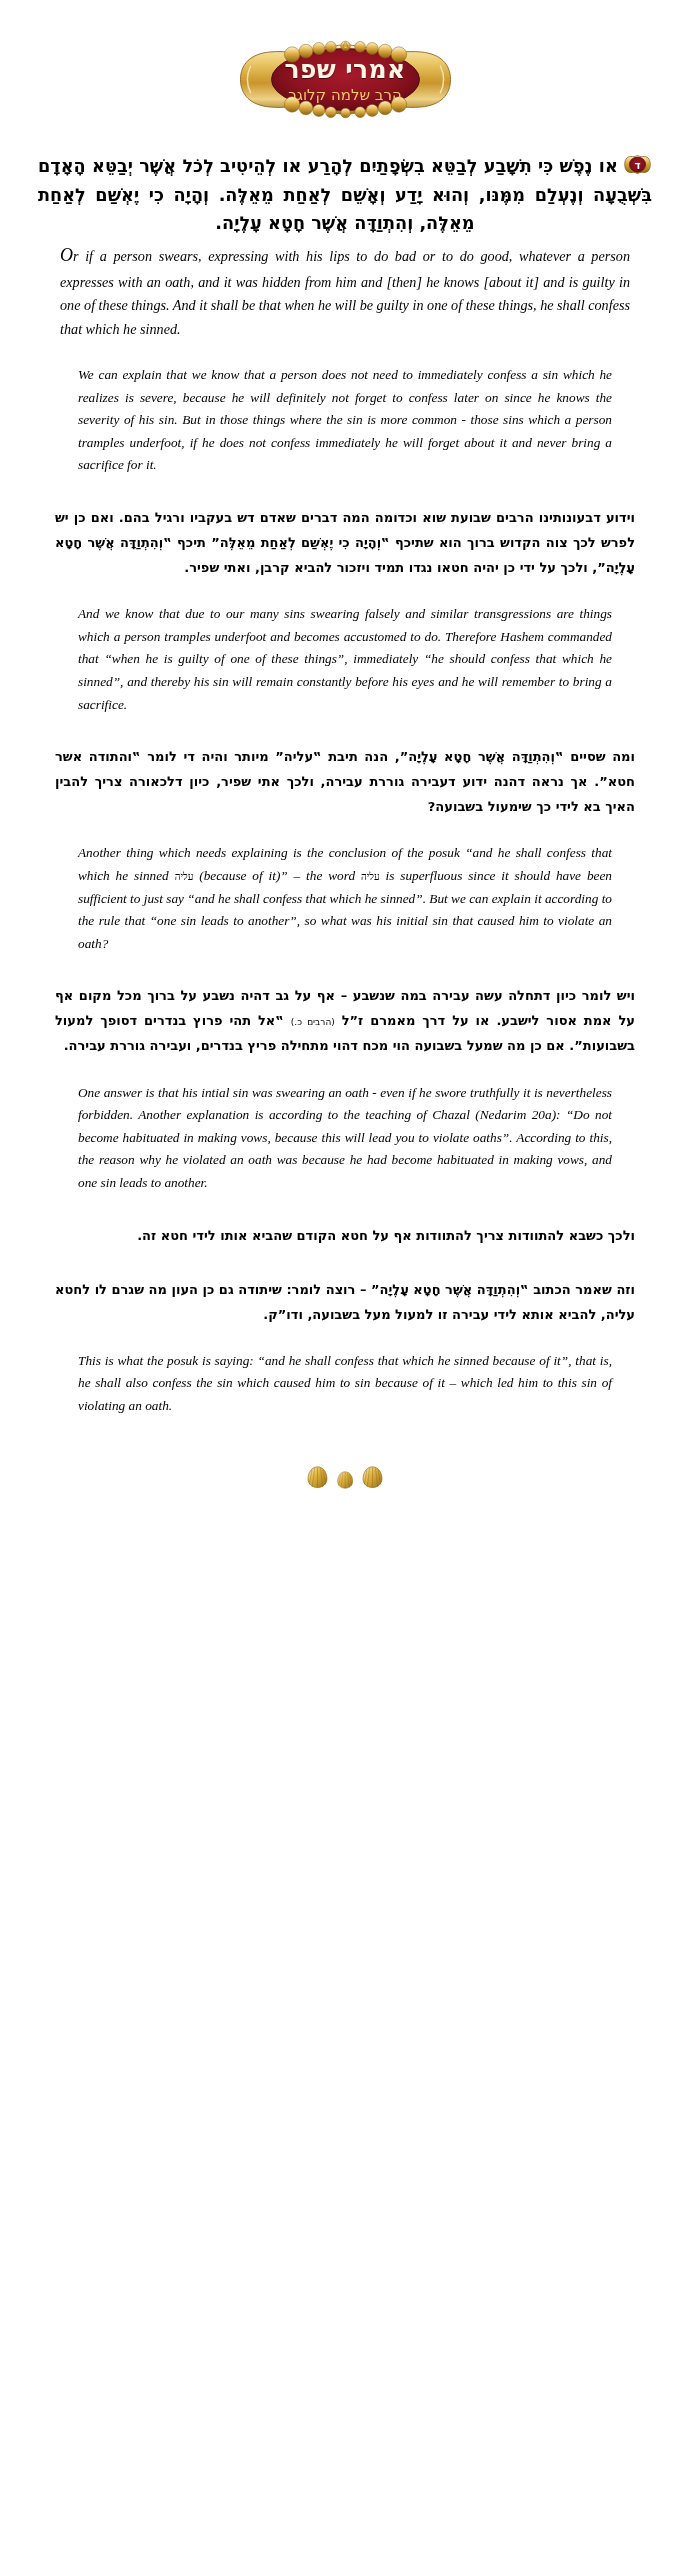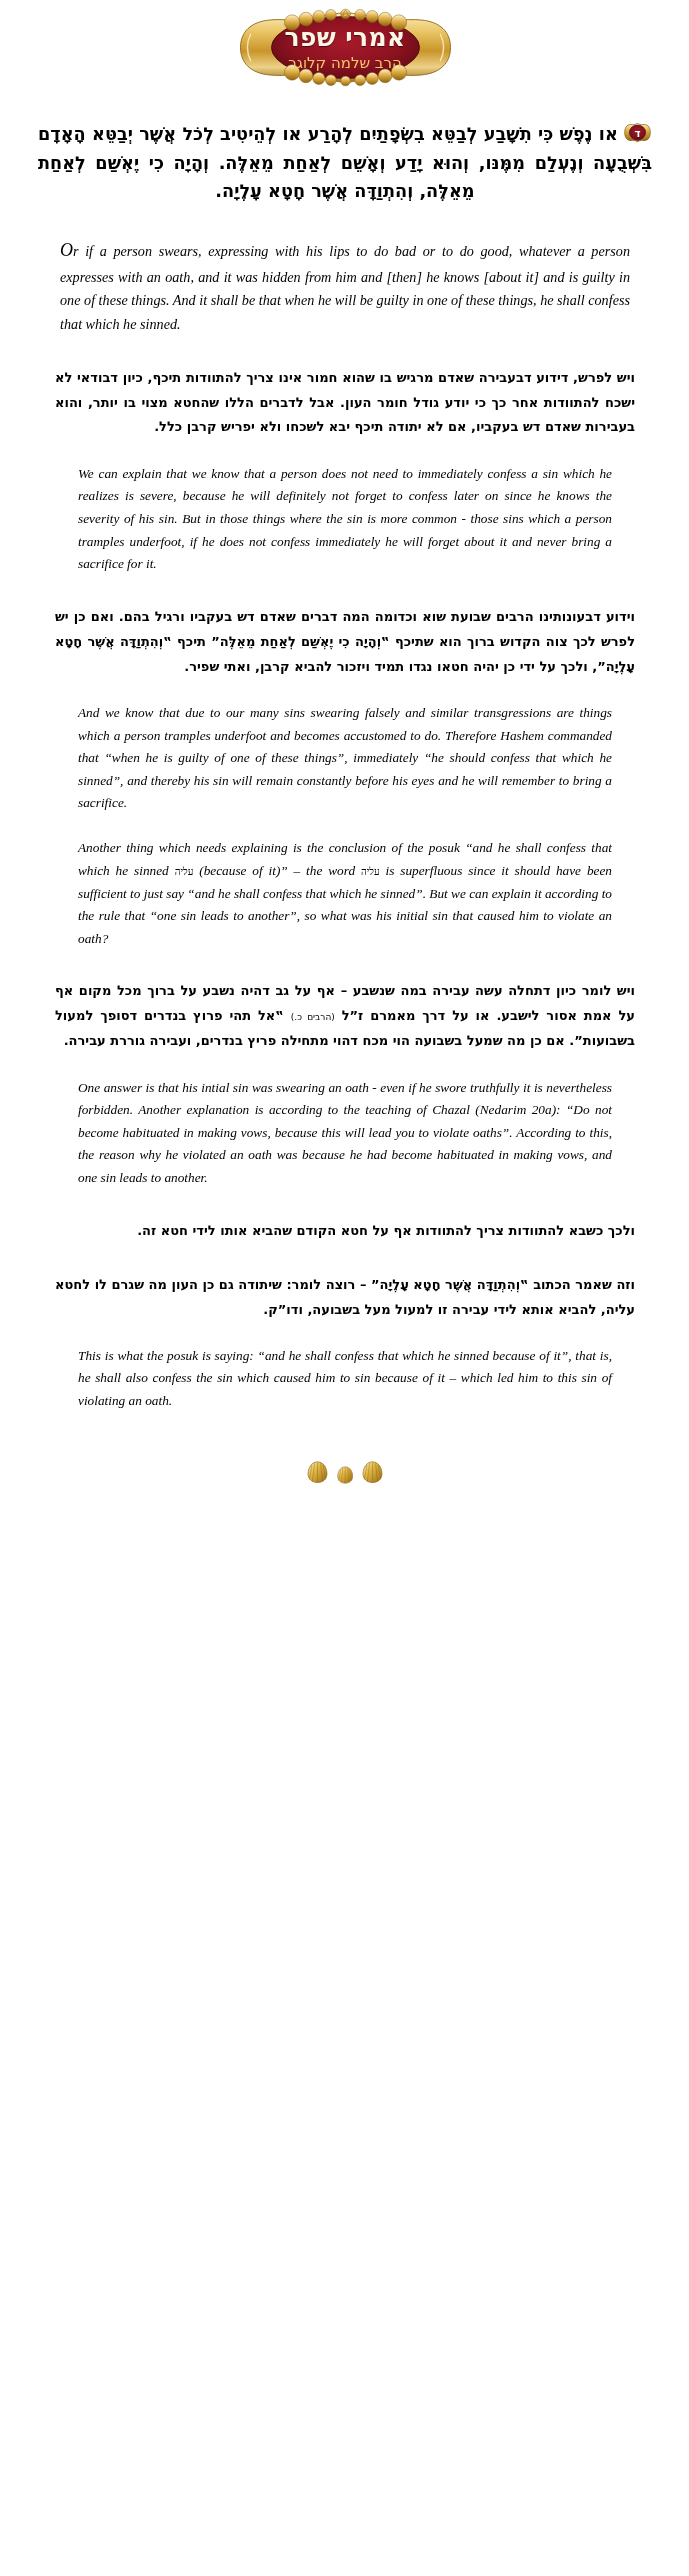--- a/index.html
+++ b/index.html
@@ -13,21 +13,21 @@
     width: 690px;
     min-height: 2576px;
     font-family: "Liberation Serif", "DejaVu Serif", serif;
     color: #000000;
     position: relative;
   }
 
   
   .banner-wrap {
     width: 100%;
-    padding-top: 8px;
+    padding-top: 40px;
     display: flex;
     justify-content: center;
     align-items: center;
   }
   .banner {
     position: relative;
     width: 241px;
     height: 79px;
     display: flex;
     flex-direction: column;
@@ -101,21 +101,21 @@
   }
 
   
   .trans-main {
     direction: ltr;
     text-align: justify;
     font-family: "Liberation Serif", "DejaVu Serif", serif;
     font-style: italic;
     font-size: 14.2px;
     line-height: 1.66;
-    margin: 30px 41px 0 41px;
+    margin: 3px 41px 0 41px;
   }
   .trans-main .dropcap {
     font-size: 18px;
     font-style: italic;
   }
 
   
   .heb {
     direction: rtl;
     text-align: justify;
@@ -251,26 +251,26 @@
         <ellipse cx="17" cy="12" rx="9.5" ry="8.5" fill="url(#bField)" stroke="#4a070d" stroke-width="0.7"></ellipse>
       </svg>
       <span class="badge-letter">ד</span>
     </span><span>או נֶפֶשׁ כִּי תִשָׁבַע לְבַטֵּא בִשְׂפָתַיִם לְהָרַע או לְהֵיטִיב לְכֹל אֲשֶׁר יְבַטֵּא הָאָדָם בִּשְׁבֻעָה וְנֶעְלַם מִמֶּנּו, וְהוּא יָדַע וְאָשֵׁם לְאַחַת מֵאֵלֶּה. וְהָיָה כִי יֶאְשַׁם לְאַחַת מֵאֵלֶּה, וְהִתְוַדָּה אֲשֶׁר חָטָא עָלֶיָה.</span>
   </p>
 
   <p class="trans-main">
     <span class="dropcap">O</span><span>r if a person swears, expressing with his lips to do bad or to do good, whatever a person expresses with an oath, and it was hidden from him and [then] he knows [about it] and is guilty in one of these things. And it shall be that when he will be guilty in one of these things, he shall confess that which he sinned.</span>
   </p>
 
-  <p class="heb">ויש לפרש, דידוע דבעבירה שאדם מרגיש בו שהוא חמור אינו צריך להתוודות תיכף, כיון דבודאי לא ישכח להתוודות אחר כך כי יודע גודל חומר העון. אבל לדברים הללו שהחטא מצוי בו יותר, והוא בעבירות שאדם דש בעקביו, אם לא יתודה תיכף יבא לשכחו ולא יפריש קרבן כלל.</p>
   <p class="eng">We can explain that we know that a person does not need to immediately confess a sin which he realizes is severe, because he will definitely not forget to confess later on since he knows the severity of his sin. But in those things where the sin is more common - those sins which a person tramples underfoot, if he does not confess immediately he will forget about it and never bring a sacrifice for it.</p>
 
   <p class="heb"><span class="">וידוע דבעונותינו הרבים שבועת שוא וכדומה המה דברים שאדם דש בעקביו ורגיל בהם. ואם כן יש לפרש לכך צוה הקדוש ברוך הוא שתיכף </span><span class="voc">‟וְהָיָה כִי יֶאְשַׁם לְאַחַת מֵאֵלֶּה”</span><span class=""> תיכף </span><span class="voc">‟וְהִתְוַדָּה אֲשֶׁר חָטָא עָלֶיָה”</span><span class="">, ולכך על ידי כן יהיה חטאו נגדו תמיד ויזכור להביא קרבן, ואתי שפיר.</span></p>
   <p class="eng">And we know that due to our many sins swearing falsely and similar transgressions are things which a person tramples underfoot and becomes accustomed to do. Therefore Hashem commanded that “when he is guilty of one of these things”, immediately “he should confess that which he sinned”, and thereby his sin will remain constantly before his eyes and he will remember to bring a sacrifice.</p>
 
+  <p class="heb"><span class="">ומה שסיים </span><span class="voc">‟וְהִתְוַדָּה אֲשֶׁר חָטָא עָלֶיָה”</span><span class="">, הנה תיבת ‟עליה” מיותר והיה די לומר ‟והתודה אשר חטא”. אך נראה דהנה ידוע דעבירה גוררת עבירה, ולכך אתי שפיר, כיון דלכאורה צריך להבין האיך בא לידי כך שימעול בשבועה?</span></p>
   <p class="eng"><span>Another thing which needs explaining is the conclusion of the posuk “and he shall confess that which he sinned </span><span class="hw">עליה</span><span> (because of it)” – the word </span><span class="hw">עליה</span><span> is superfluous since it should have been sufficient to just say “and he shall confess that which he sinned”. But we can explain it according to the rule that “one sin leads to another”, so what was his initial sin that caused him to violate an oath?</span></p>
 
   <p class="heb"><span class="">ויש לומר כיון דתחלה עשה עבירה במה שנשבע – אף על גב דהיה נשבע על ברוך מכל מקום אף על אמת אסור לישבע. או על דרך מאמרם ז”ל </span><span class="src">(הרבים כ.)</span><span class=""> ‟אל תהי פרוץ בנדרים דסופך למעול בשבועות”. אם כן מה שמעל בשבועה הוי מכח דהוי מתחילה פריץ בנדרים, ועבירה גוררת עבירה.</span></p>
   <p class="eng">One answer is that his intial sin was swearing an oath - even if he swore truthfully it is nevertheless forbidden. Another explanation is according to the teaching of Chazal (Nedarim 20a): “Do not become habituated in making vows, because this will lead you to violate oaths”. According to this, the reason why he violated an oath was because he had become habituated in making vows, and one sin leads to another.</p>
 
   <p class="heb">ולכך כשבא להתוודות צריך להתוודות אף על חטא הקודם שהביא אותו לידי חטא זה.</p>
 
   <p class="heb"><span class="">וזה שאמר הכתוב </span><span class="voc">‟וְהִתְוַדָּה אֲשֶׁר חָטָא עָלֶיָה”</span><span class=""> – רוצה לומר: שיתודה גם כן העון מה שגרם לו לחטא עליה, להביא אותא לידי עבירה זו למעול מעל בשבועה, ודו”ק.</span></p>
   <p class="eng">This is what the posuk is saying: “and he shall confess that which he sinned because of it”, that is, he shall also confess the sin which caused him to sin because of it – which led him to this sin of violating an oath.</p>
 

